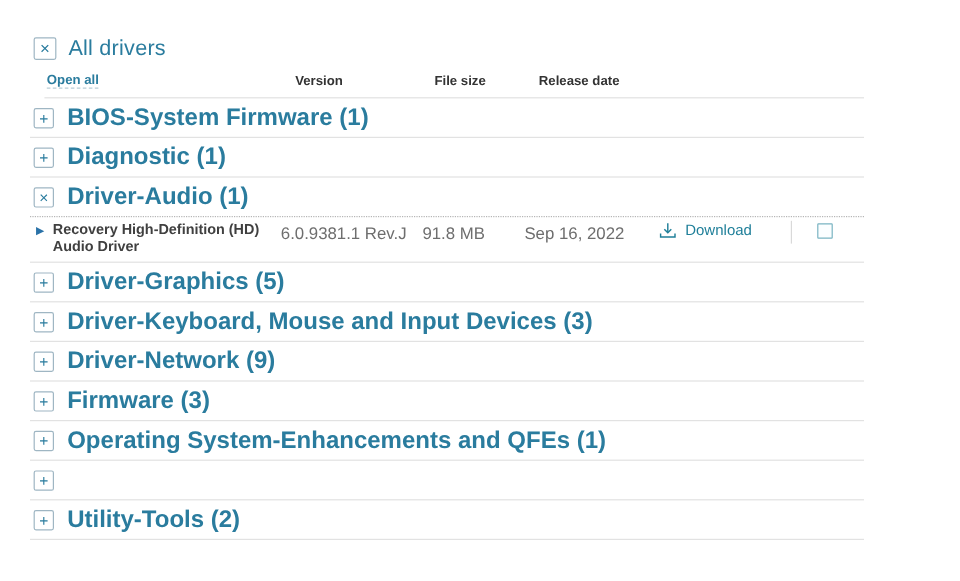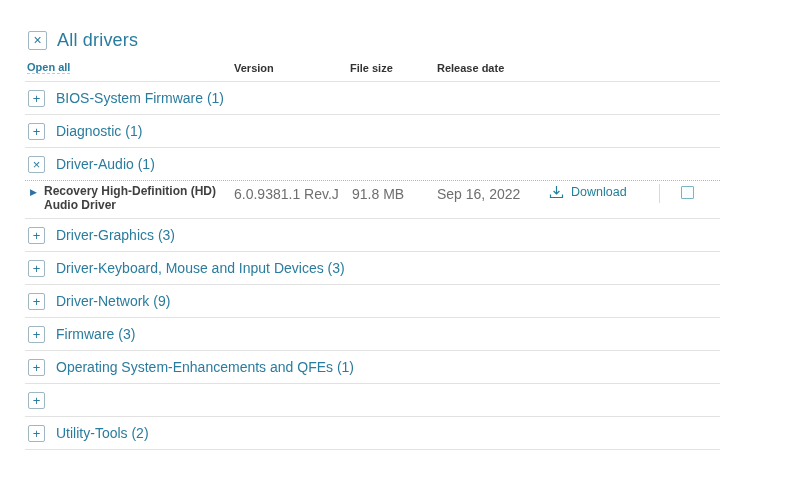--- a/index.html
+++ b/index.html
@@ -50,20 +50,21 @@
     color: var(--accent);
     font-size: 18px;
     font-weight: 400;
     letter-spacing: 0.2px;
   }
   
   .toolbar {
     position: relative;
     height: 31px;
     border-bottom: 1px solid var(--divider);
+    margin-left: 12px;
   }
   .open-all {
     position: absolute;
     left: 2px; bottom: 7px;
     color: var(--accent);
     font-size: 11px;
     font-weight: 700;
     text-decoration: none;
     border-bottom: 1px dashed #b9cdd6;
     cursor: pointer;
@@ -88,22 +89,22 @@
   }
   .section-row .toggle-btn {
     width: 17px; height: 17px;
     font-size: 13px;
     line-height: 15px;
     margin-left: 3px;
     margin-right: 11px;
   }
   .section-label {
     color: var(--accent);
-    font-size: 14px;
-    font-weight: 400;
+    font-size: 20px;
+    font-weight: 700;
   }
   .section-row.expanded { border-bottom: 1px dotted #b5b5b5; }
   
   .driver-row {
     position: relative;
     height: 38px;
     border-bottom: 1px solid var(--divider);
   }
   .caret {
     position: absolute;
@@ -215,21 +216,21 @@
       <span>Download</span>
     </a>
     <span class="v-divider"></span>
     <span class="driver-checkbox"></span>
   </div>
 
   <div class="section-row">
     <button class="toggle-btn">
       <span>+</span>
     </button>
-    <span class="section-label">Driver-Graphics (3)</span>
+    <span class="section-label">Driver-Graphics (5)</span>
   </div>
 
   <div class="section-row">
     <button class="toggle-btn">
       <span>+</span>
     </button>
     <span class="section-label">Driver-Keyboard, Mouse and Input Devices (3)</span>
   </div>
 
   <div class="section-row">

